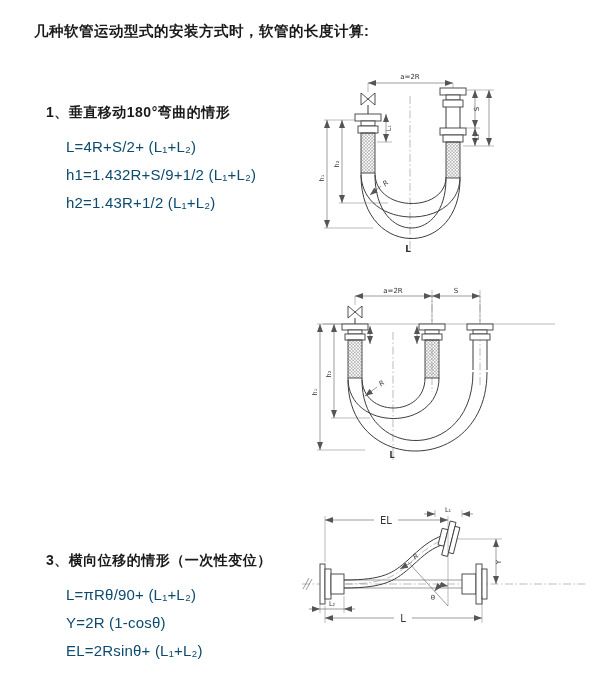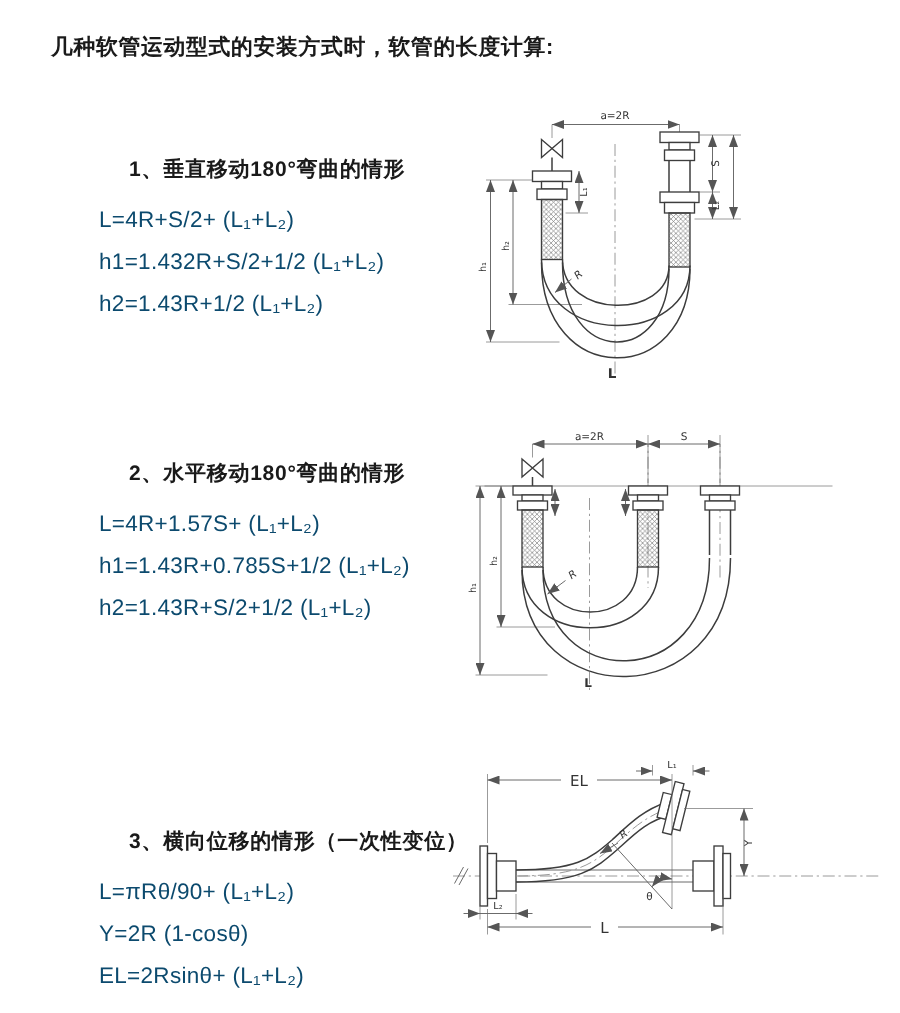--- a/index.html
+++ b/index.html
@@ -6,21 +6,21 @@
   body{
     width:600px;height:675px;background:#ffffff;overflow:hidden;position:relative;
     font-family:"Liberation Sans","DejaVu Sans",sans-serif;color:#1c1c1c;
   }
   .page{position:absolute;inset:0;}
   .doc-title{
     position:absolute;left:34px;top:22px;font-size:14.5px;font-weight:700;
     letter-spacing:0.5px;color:#1a1a1a;
   }
   .section{position:absolute;left:46px;width:270px;}
-  .section .heading{font-size:14px;font-weight:700;color:#1a1a1a;letter-spacing:0.5px;margin-left:40px;}
+  .section .heading{font-size:14px;font-weight:700;color:#1a1a1a;letter-spacing:0.5px;}
   .section .formulas{margin:11px 0 0 20px;padding:0;list-style:none;}
   .section .formulas li{
     font-size:15px;line-height:28px;color:#0c4a6e;white-space:nowrap;letter-spacing:0.2px;
   }
   #sec1{top:104px;} #sec2{top:307px;} #sec3{top:552px;}
   .diagram{position:absolute;}
   #dia1{left:313px;top:66px;} #dia2{left:310px;top:282px;} #dia3{left:296px;top:506px;}
   svg{display:block;}
   svg text{font-family:"DejaVu Sans","Liberation Sans",sans-serif;fill:#333;}
   svg .lbl{font-size:7px;}
@@ -37,33 +37,25 @@
 <body>
 
 <div class="page">
 
   <div class="doc-title">几种软管运动型式的安装方式时，软管的长度计算:</div>
 
   <div class="section" id="sec1">
     <div class="heading">1、垂直移动180°弯曲的情形</div>
     <ul class="formulas">
       <li>L=4R+S/2+ (L₁+L₂)</li>
-      <li>h1=1.432R+S/2+1/2 (L₁+L₂)</li>
+      <li>h1=1.432R+S/9+1/2 (L₁+L₂)</li>
       <li>h2=1.43R+1/2 (L₁+L₂)</li>
     </ul>
   </div>
 
-  <div class="section" id="sec2">
-    <div class="heading">2、水平移动180°弯曲的情形</div>
-    <ul class="formulas">
-      <li>L=4R+1.57S+ (L₁+L₂)</li>
-      <li>h1=1.43R+0.785S+1/2 (L₁+L₂)</li>
-      <li>h2=1.43R+S/2+1/2 (L₁+L₂)</li>
-    </ul>
-  </div>
 
   <div class="section" id="sec3">
     <div class="heading">3、横向位移的情形（一次性变位）</div>
     <ul class="formulas">
       <li>L=πRθ/90+ (L₁+L₂)</li>
       <li>Y=2R (1-cosθ)</li>
       <li>EL=2Rsinθ+ (L₁+L₂)</li>
     </ul>
   </div>
 

